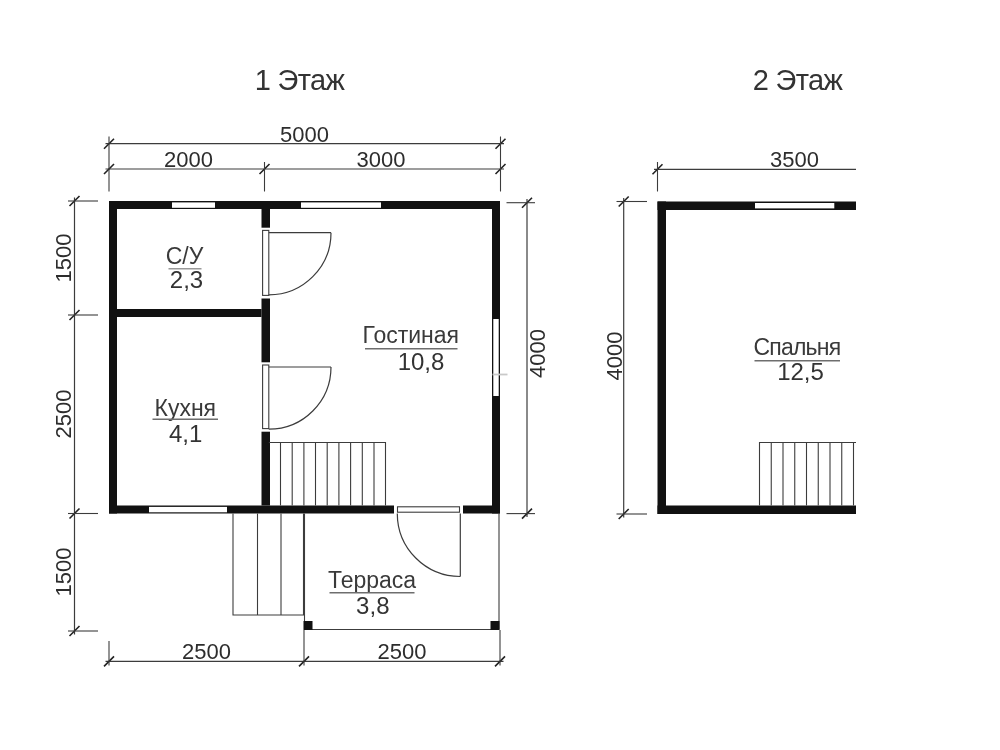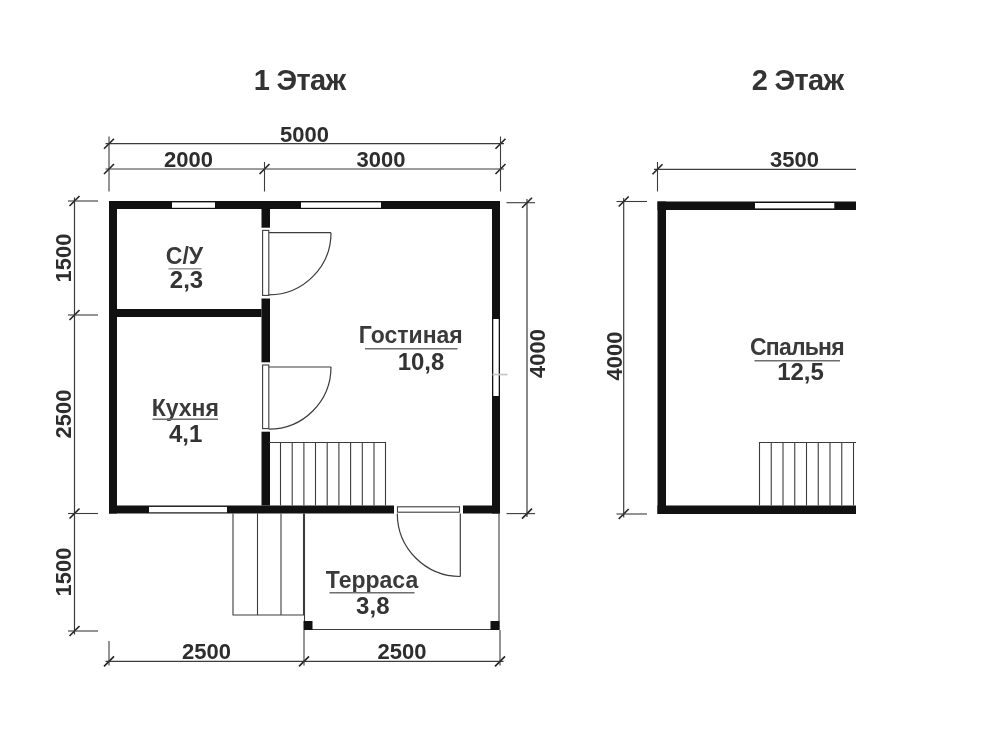--- a/index.html
+++ b/index.html
@@ -1,16 +1,16 @@
 <!DOCTYPE html>
 <html><head>
 <meta charset="utf-8">
 <style>
   html,body{margin:0;padding:0;background:#ffffff;}
-  .page{width:856px;height:750px;position:relative;background:#15803d;overflow:hidden;font-weight:bold;}
+  .page{width:856px;height:750px;position:relative;background:#15803d;overflow:hidden;}
   svg text{font-family:"Liberation Sans",sans-serif;}
   .dim{font-size:22px;fill:#2d2d2d;}
   .room{font-size:23px;fill:#3a3a3a;}
   .val{font-size:24px;fill:#333333;}
   .title{font-size:29px;fill:#333333;letter-spacing:-0.7px;}
 </style>
 </head>
 <body>
 <div class="page">
 <svg width="1000" height="750" viewBox="0 0 1000 750">

